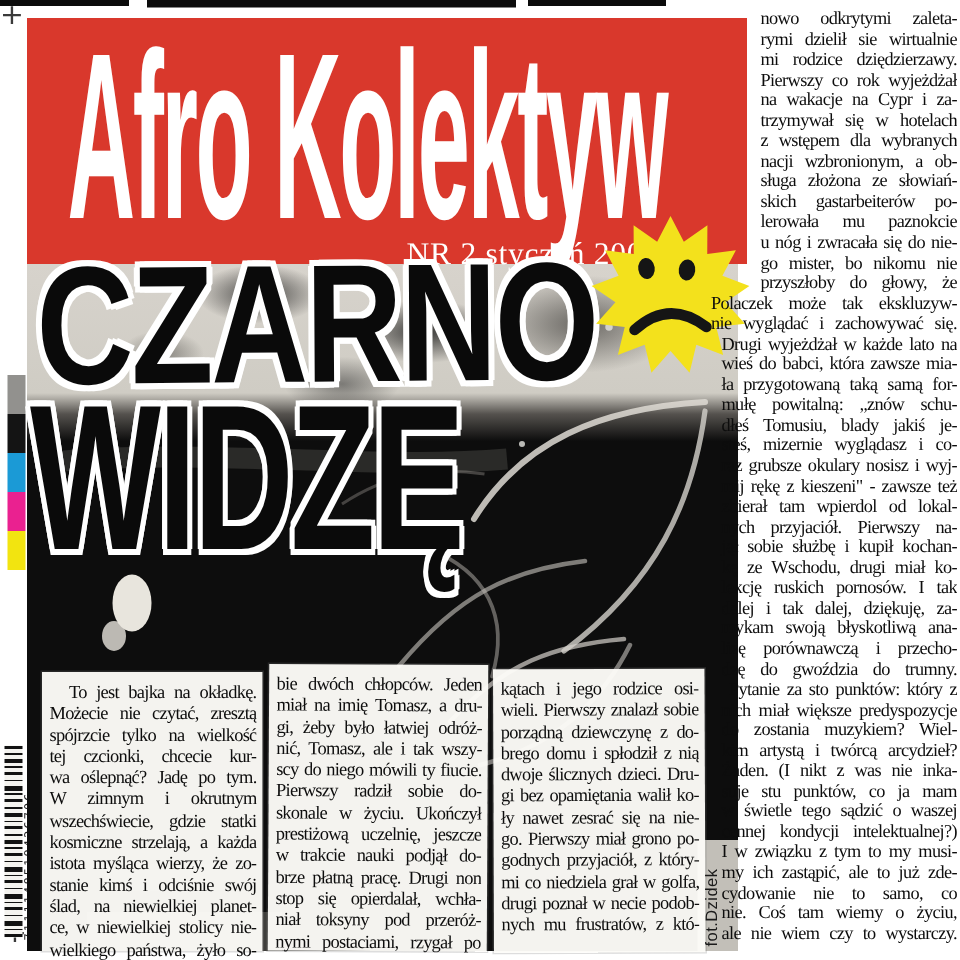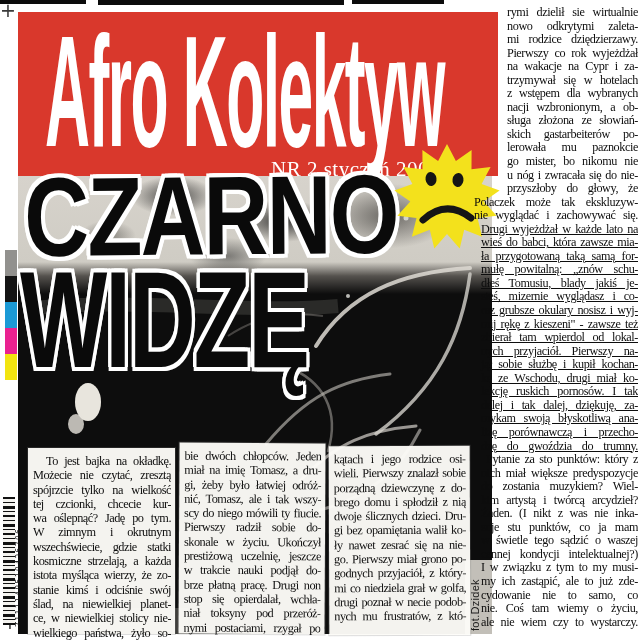--- a/index.html
+++ b/index.html
@@ -67,21 +67,21 @@
   .col .line{text-align:justify;text-align-last:justify;height:14.3px;overflow:hidden;}
   .col1{left:28px;top:448px;width:138px;height:176px;}
   .col1 .line:first-child{text-indent:13px;}
   .col2{left:179px;top:443px;width:137px;height:181px;transform:rotate(.3deg);}
   .col3{left:329px;top:446px;width:132px;height:179px;transform:rotate(-.2deg);}
 
   
   .rightcol{position:absolute;left:474px;top:6px;width:164px;font-size:12.2px;line-height:13.55px;letter-spacing:-.4px;}
   .rightcol .line{text-align:justify;text-align-last:justify;height:13.55px;overflow:hidden;}
   .rc-narrow .line{padding-left:33px;}
-  .rc-body .line{padding-left:7px;text-decoration:underline;}
+  .rc-body .line{padding-left:7px;}
   .rc-para2 .line{padding-left:7px;}
   .rc-para2 .line:first-child{text-indent:5px;}
 
   .photo-credit{position:absolute;left:469px;top:631px;transform:rotate(-90deg);transform-origin:0 0;
     font-family:"Liberation Sans",sans-serif;font-size:11px;color:#1a1a1a;white-space:nowrap;letter-spacing:.3px;}
 </style>
 </head>
 <body>
 
 <div class="page">
@@ -184,33 +184,33 @@
       <div class="line">godnych przyjaciół, z który-</div>
       <div class="line">mi co niedziela grał w golfa,</div>
       <div class="line">drugi poznał w necie podob-</div>
       <div class="line">nych mu frustratów, z któ-</div>
     </div>
 
   <div class="photo-credit">fot.Dzidek</div>
 
   <div class="rightcol">
     <div class="rc-narrow">
+        <div class="line">nowo odkrytymi zaleta-</div>
         <div class="line">rymi dzielił sie wirtualnie</div>
-        <div class="line">nowo odkrytymi zaleta-</div>
         <div class="line">mi rodzice dziędzierzawy.</div>
         <div class="line">Pierwszy co rok wyjeżdżał</div>
         <div class="line">na wakacje na Cypr i za-</div>
         <div class="line">trzymywał się w hotelach</div>
         <div class="line">z wstępem dla wybranych</div>
         <div class="line">nacji wzbronionym, a ob-</div>
         <div class="line">sługa złożona ze słowiań-</div>
         <div class="line">skich gastarbeiterów po-</div>
         <div class="line">lerowała mu paznokcie</div>
+        <div class="line">u nóg i zwracała się do nie-</div>
         <div class="line">go mister, bo nikomu nie</div>
-        <div class="line">u nóg i zwracała się do nie-</div>
         <div class="line">przyszłoby do głowy, że</div>
       </div>
     <div class="rc-overhang">
         <div class="line">Polaczek może tak ekskluzyw-</div>
         <div class="line">nie wyglądać i zachowywać się.</div>
       </div>
     <div class="rc-body">
         <div class="line">Drugi wyjeżdżał w każde lato na</div>
         <div class="line">wieś do babci, która zawsze mia-</div>
         <div class="line">ła przygotowaną taką samą for-</div>

